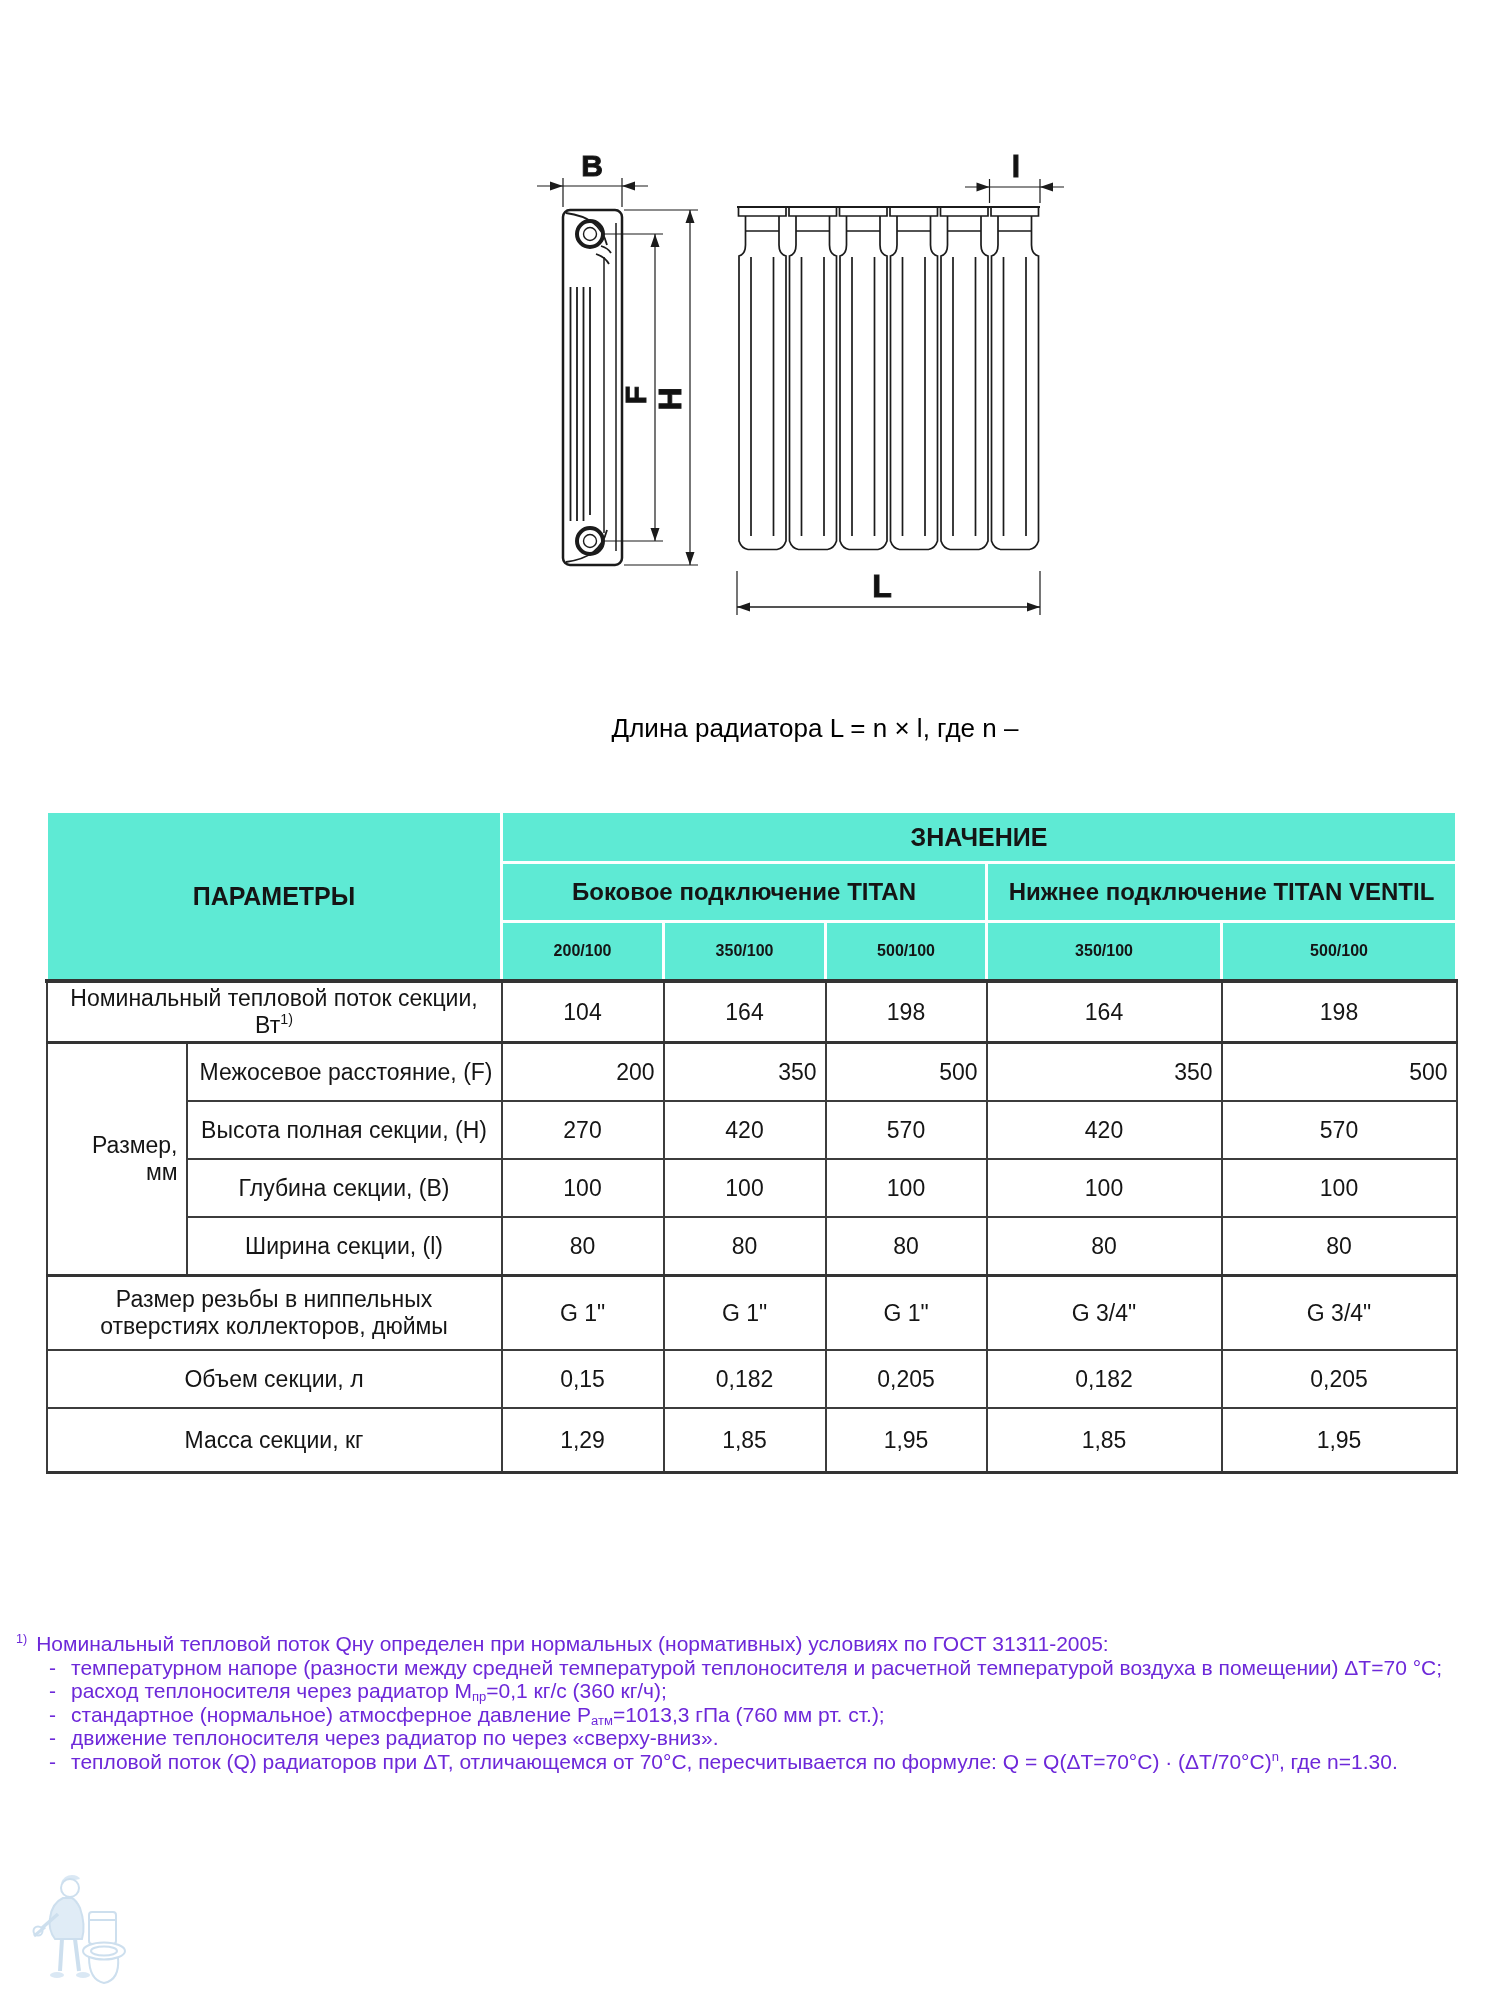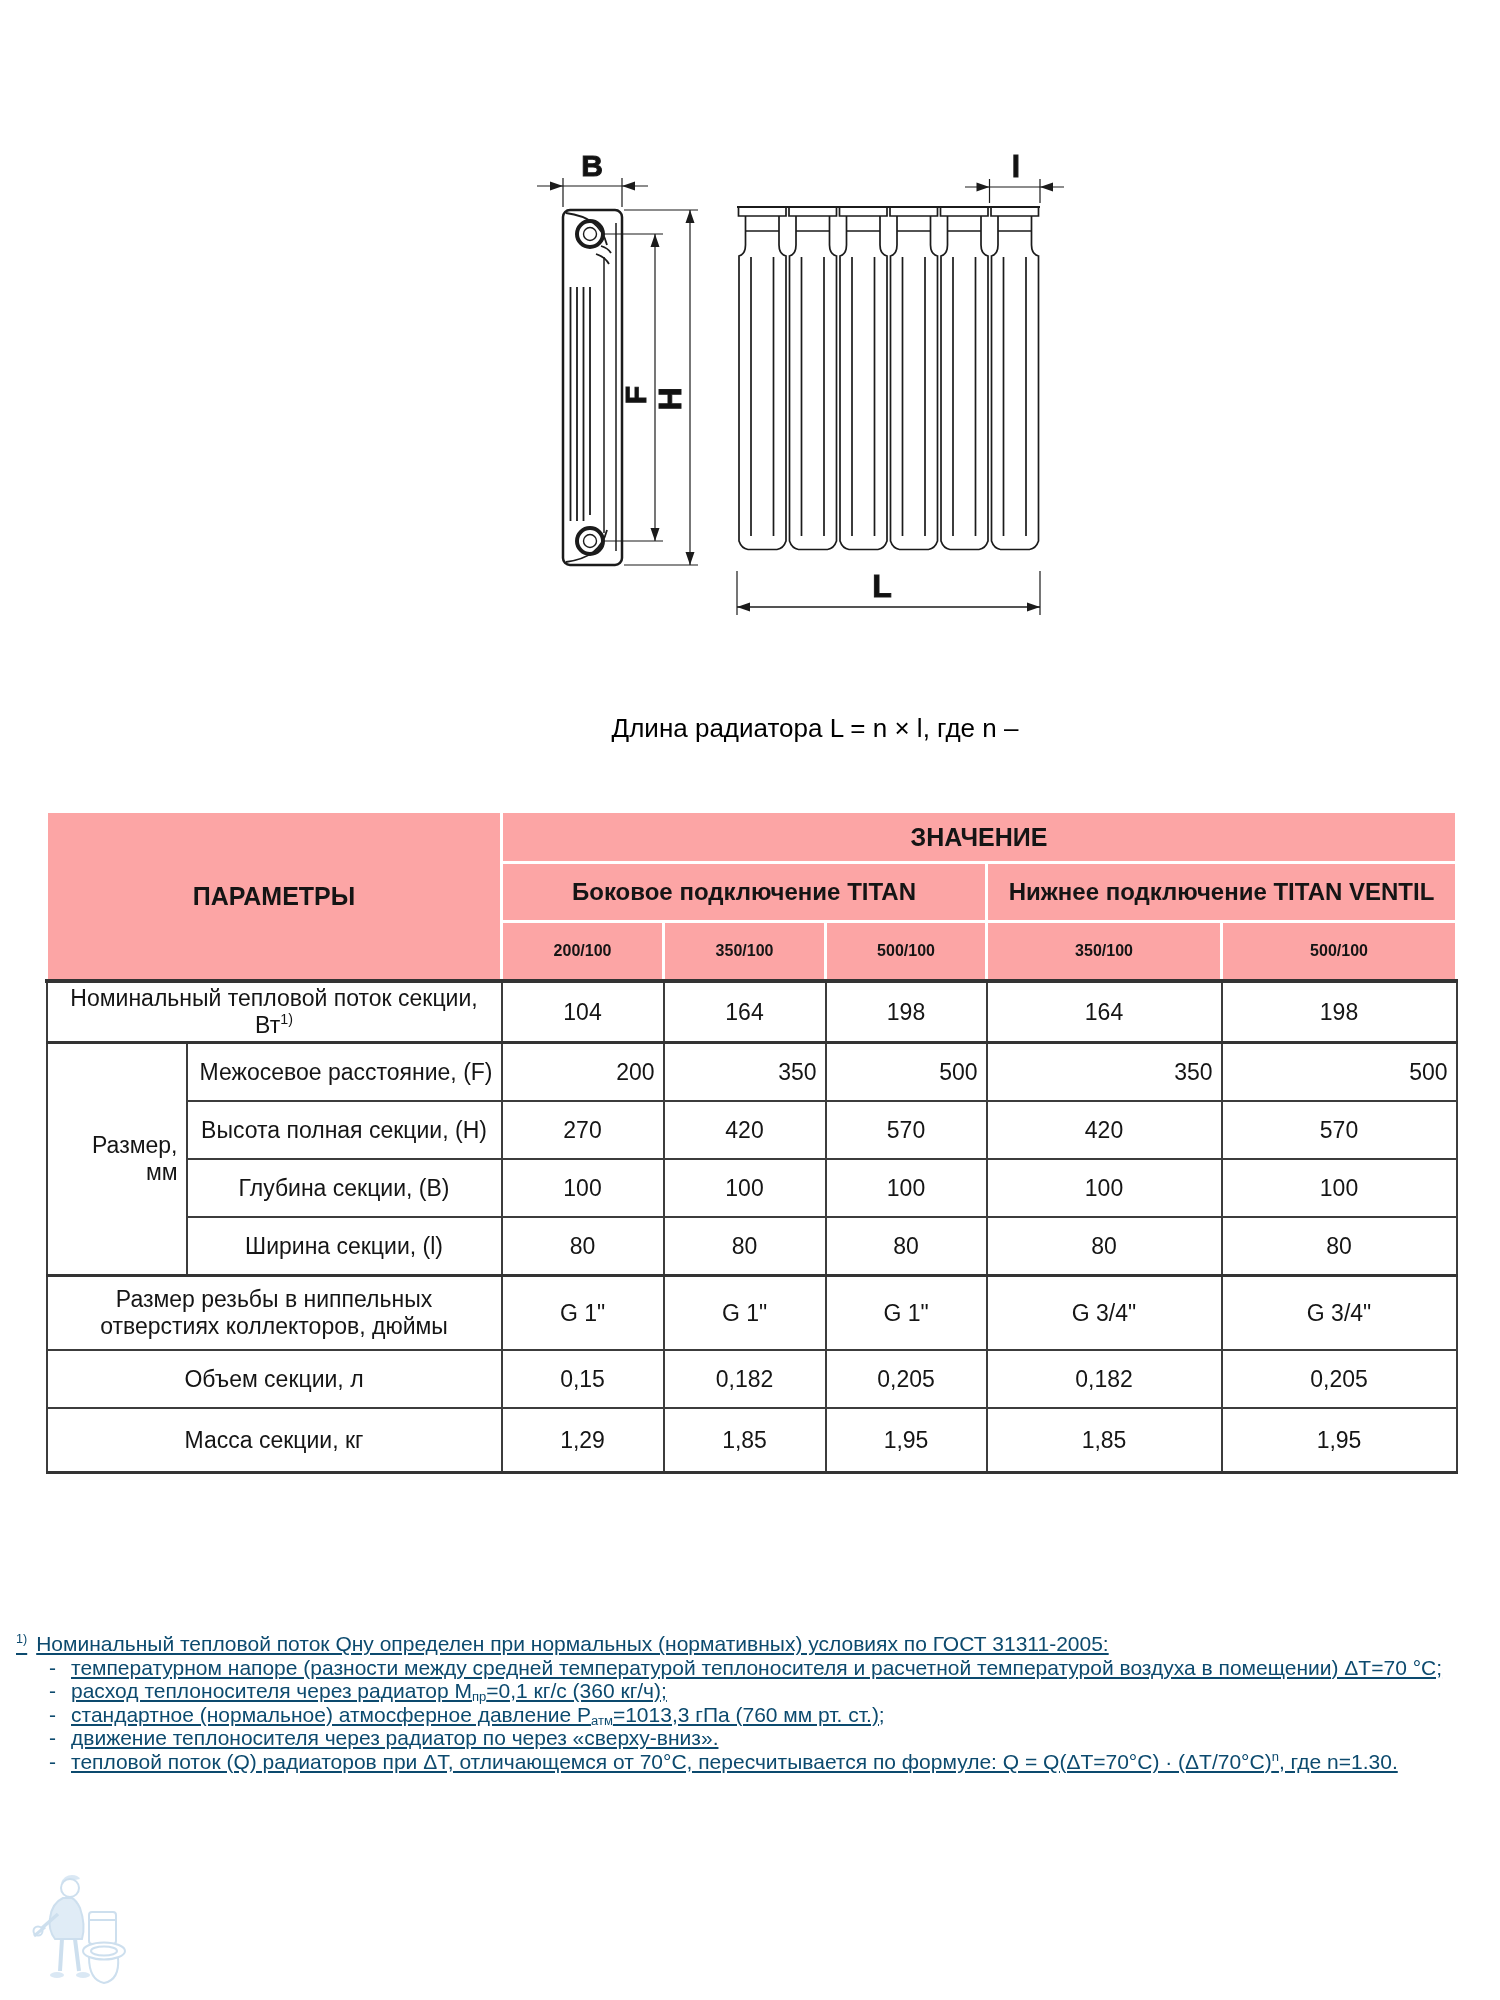--- a/index.html
+++ b/index.html
@@ -7,39 +7,39 @@
         font-family:"Liberation Sans",sans-serif;color:#1a1a1a;}
   
   .drawing{position:absolute;left:505px;top:110px;}
   .dim-label{font-family:"Liberation Sans",sans-serif;font-weight:bold;fill:#111;}
   
   .caption{position:absolute;left:525px;top:712px;width:580px;text-align:center;
            font-size:26px;line-height:33px;color:#000000;}
   
   .spec-table{position:absolute;left:45px;top:810px;width:1410px;border-collapse:collapse;
               table-layout:fixed;font-size:23px;color:#151515;}
-  .spec-table th{background:#fca5a5;border:3px solid #ffffff;font-weight:bold;
+  .spec-table th{background:#5eead4;border:3px solid #ffffff;font-weight:bold;
                  text-align:center;vertical-align:middle;padding:0 6px;}
   .spec-table th.h-main{font-size:25px;}
   .spec-table th.h-group{font-size:24px;}
   .spec-table th.h-size{font-size:16px;height:56px;}
   .spec-table tr.hr1 th{height:48px;}
   .spec-table tr.hr2 th{height:56px;}
   .spec-table td{border:2px solid #3c3c3c;background:#fff;text-align:center;
                  vertical-align:middle;padding:2px 8px;}
   .spec-table tr.r-heat td{height:52px;border-top:4px solid #333;}
   .spec-table tr.r-dim td{height:52px;}
   .spec-table tr.r-dim0 td{border-top:3px solid #333;text-align:right;}
   .spec-table tr.r-thread td{height:68px;border-top:3px solid #333;}
   .spec-table tr.r-vol td{height:52px;}
   .spec-table tr.r-mass td{height:58px;border-bottom:3px solid #333;text-align:center;}
   .spec-table sup{font-size:62%;line-height:0;}
   
   .footnote{position:absolute;left:16px;top:1632px;width:1480px;font-size:21px;
-            line-height:23.5px;color:#0c4a6e;text-decoration:underline;}
+            line-height:23.5px;color:#6d28d9;}
   .footnote .fn-line{white-space:nowrap;}
   .footnote sup.fn-marker{font-size:60%;vertical-align:super;margin-right:9px;line-height:0;}
   .footnote .fn-item{padding-left:33px;}
   .footnote .fn-dash{display:inline-block;width:13px;margin-right:9px;}
   .footnote sub{font-size:62%;line-height:0;vertical-align:-0.25em;}
   .footnote sup.fn-sup{font-size:62%;line-height:0;vertical-align:super;}
   
   .watermark{position:absolute;left:25px;top:1870px;opacity:0.5;}
 </style>
 </head>

